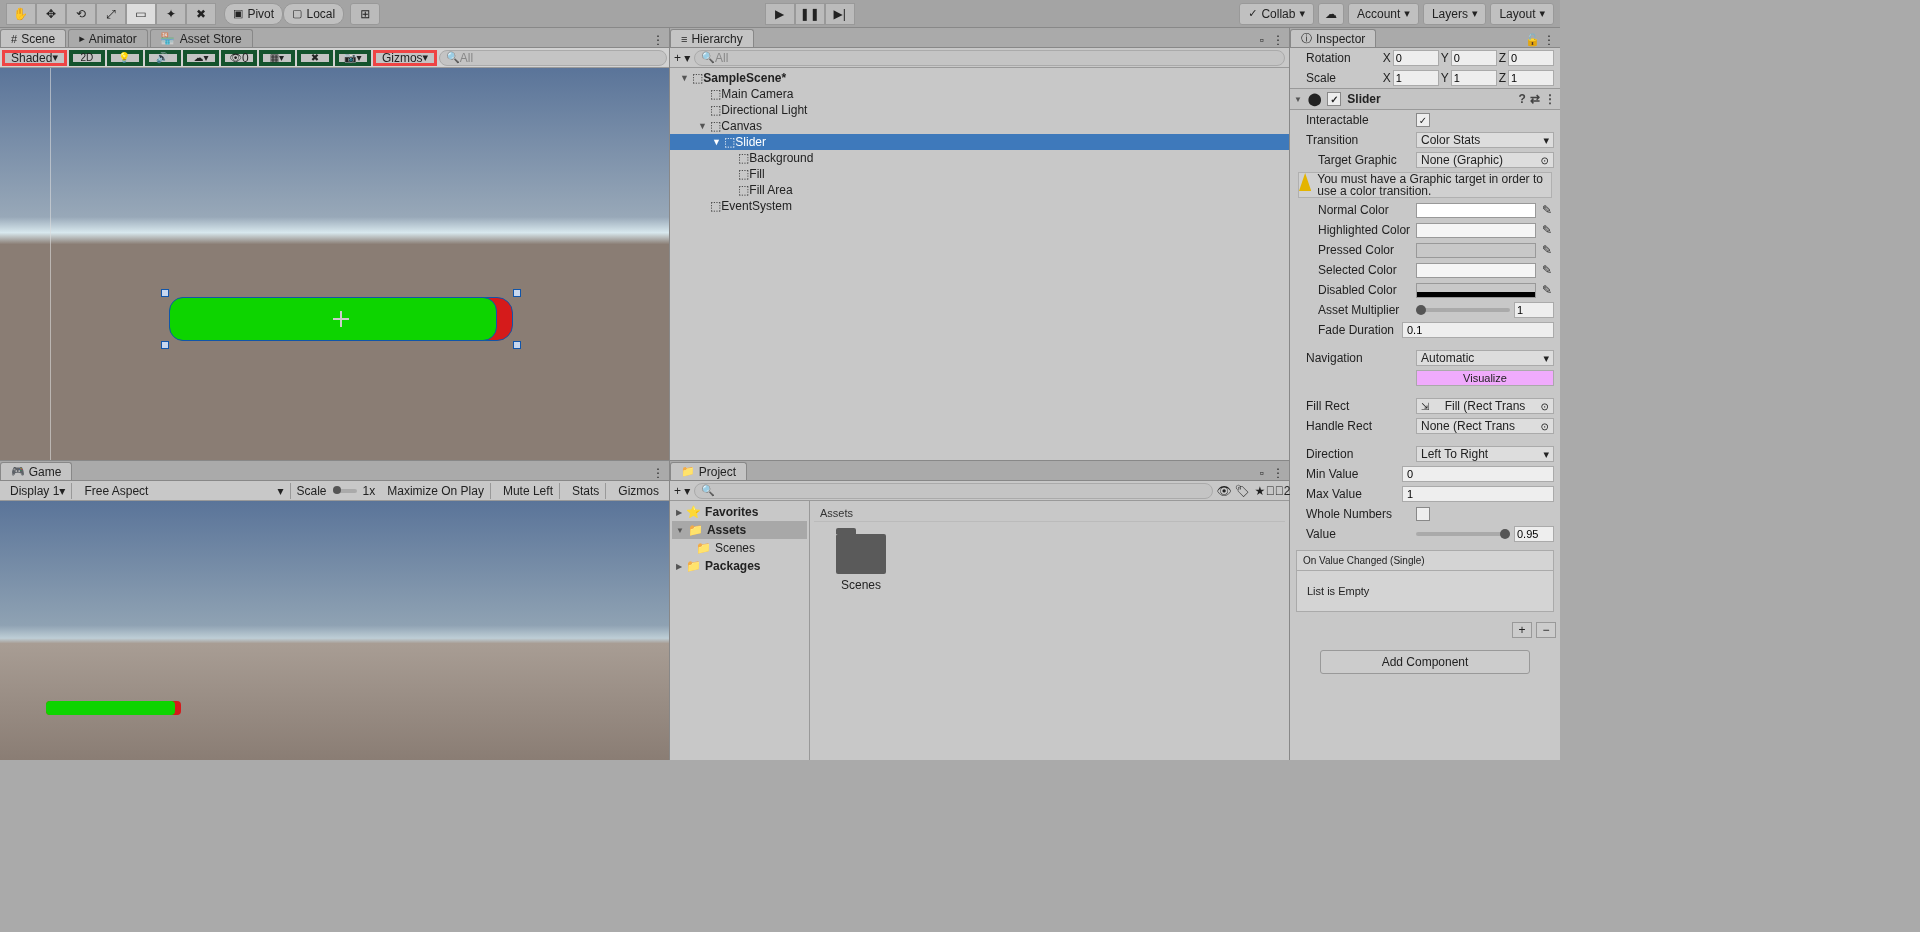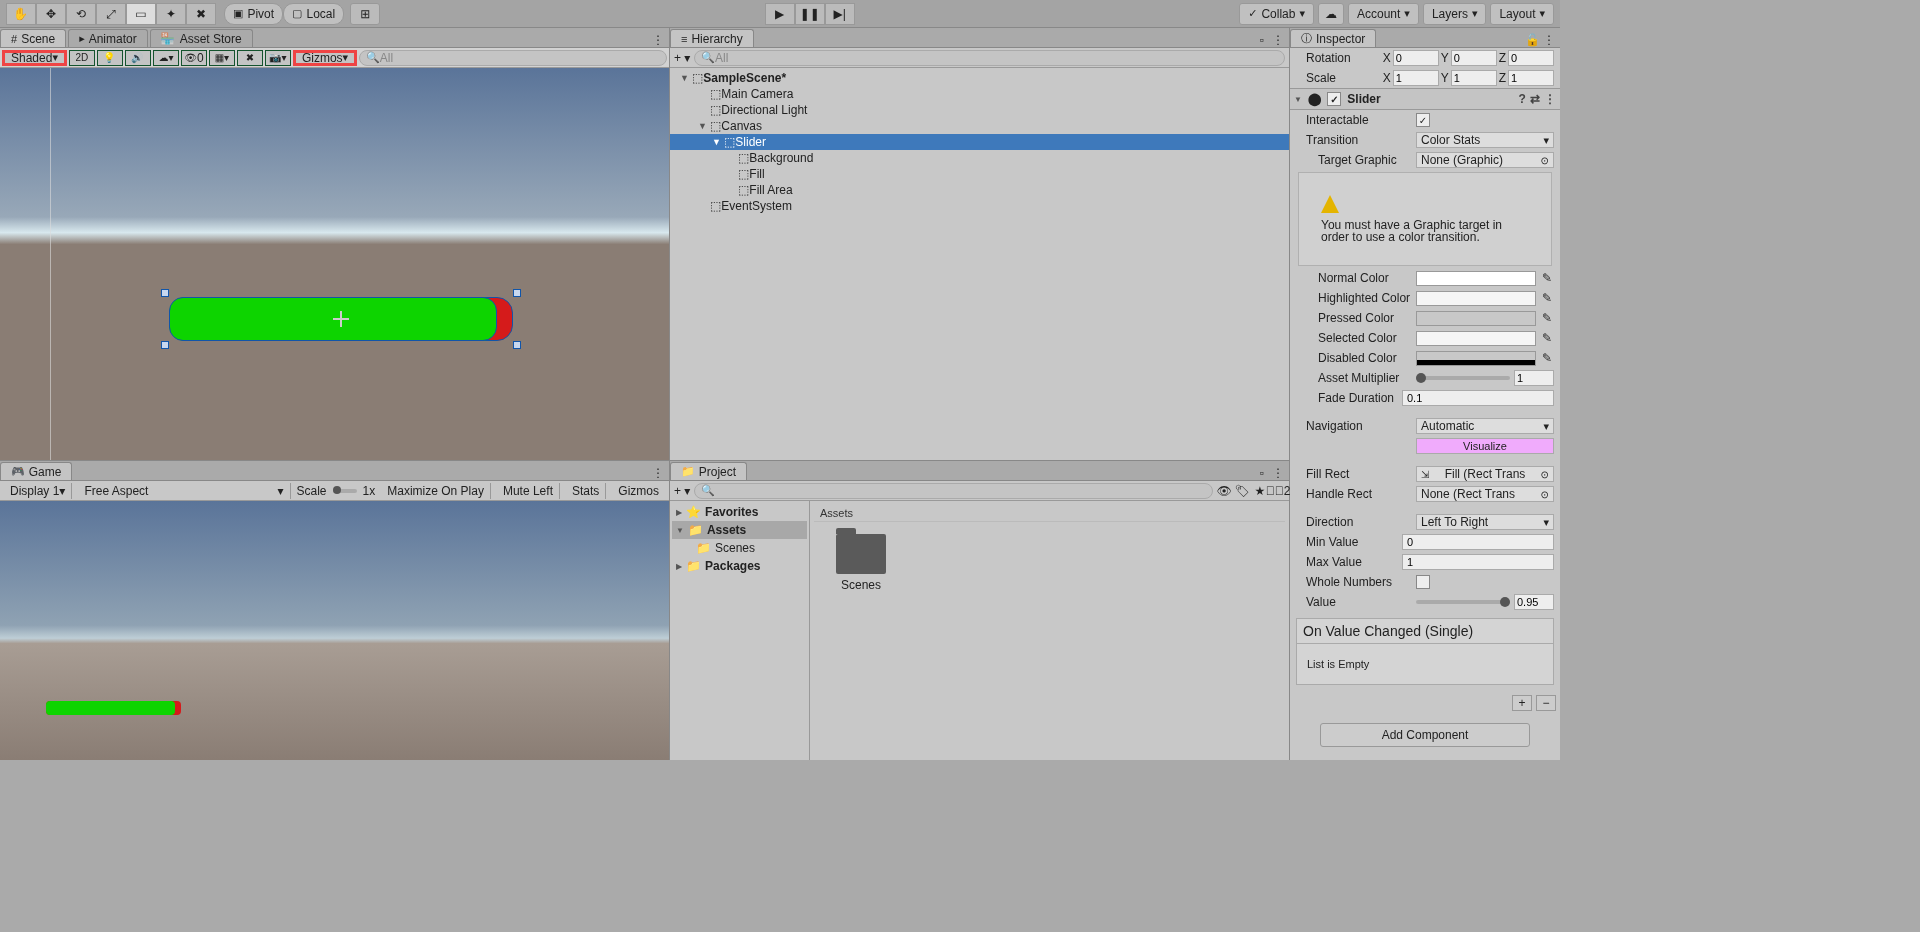--- a/index.html
+++ b/index.html
@@ -27,21 +27,21 @@
 .tab-row { height: 20px; background:#aaa; display:flex; align-items:flex-end; border-bottom:1px solid #888; position:relative;}
 .tab { height:18px; padding: 2px 10px; background:#c4c4c4; border:1px solid #888; border-bottom:none; margin-right:2px;border-radius:3px 3px 0 0; display:flex; align-items:center; gap:4px; font-size:11px;cursor:pointer;}
 .tab.inactive { background:#aaa; }
 .panel-tools { margin-left:auto; display:flex; gap:2px; padding-right:4px;}
 .small-icon{width:14px;height:14px;display:flex;align-items:center;justify-content:center;cursor:pointer;}
 
 
 .scene-panel { flex:1; display:flex; flex-direction:column; min-height:0;}
 .scene-toolbar { height:20px; background: #d2d2d2; display:flex; align-items:center; padding:0 2px; gap:2px; border-bottom:1px solid #999;}
 .scene-dropdown{height:16px; padding:0 6px; background:#c4c4c4; border:3px solid #ef4444; display:flex;align-items:center;font-size:11px;cursor:pointer;}
-.scene-icon-btn{width:26px;height:16px;background:#c4c4c4;border:1px solid #14532d;display:flex;align-items:center;justify-content:center;cursor:pointer;font-size:10px;}
+.scene-icon-btn{width:36px;height:16px;background:#c4c4c4;border:4px solid #14532d;display:flex;align-items:center;justify-content:center;cursor:pointer;font-size:10px;}
 .search-box{flex:1; height:16px; border-radius:8px; background:#c4c4c4; border:1px solid #aaa; padding:0 6px;font-size:11px; display:flex;align-items:center;}
 .scene-viewport{ flex:1; position:relative; background: linear-gradient(to bottom, #5a7499 0%, #98a8b8 38%, #d8e8ee 42%, #8a7d74 45%, #8a7d74 100%); overflow:hidden;}
 .slider-gizmo{position:absolute;left:165px;top:225px;width:352px;height:52px;}
 .slider-bg{position:absolute;inset:4px;background:#d51b1b;border-radius:16px;border:1px solid #1055aa;}
 .slider-fill{position:absolute;top:4px;left:4px;bottom:4px;right:20px;background:#0dd400;border-radius:14px;border:1px solid #1055aa;}
 .handle{position:absolute;width:8px;height:8px;border:1px solid #1055aa;background:#c8d8ef;}
 .handle.tl{top:-4px;left:-4px;} .handle.tr{top:-4px;right:-4px;} .handle.bl{bottom:-4px;left:-4px;} .handle.br{bottom:-4px;right:-4px;}
 .center-cross{position:absolute;top:50%;left:50%;width:16px;height:16px;transform:translate(-50%,-50%);}
 .center-cross::before,.center-cross::after{content:'';position:absolute;background:#ccc;}
 .center-cross::before{top:7px;left:0;width:16px;height:2px;}
@@ -82,32 +82,32 @@
 .insp-row{display:flex;align-items:center;height:20px;padding:0 6px;}
 .insp-row .label{width:120px;padding-left:10px;}
 .insp-axis{display:flex;align-items:center;gap:2px;}
 .axis-field{display:flex;align-items:center;gap:2px;}
 .axis-field input{width:46px;height:16px;border:1px solid #aaa;background:#eee;padding:0 2px;font-size:11px;}
 .component-hdr{height:22px;background:#c4c4c4;display:flex;align-items:center;padding:0 4px;gap:6px;border-top:1px solid #999;border-bottom:1px solid #999;font-size:12px;font-weight:bold;}
 .help-cluster{margin-left:auto;display:flex;gap:4px;color:#444;}
 .check{width:14px;height:14px;border:1px solid #888;background:#eee;display:flex;align-items:center;justify-content:center;font-size:10px;}
 .check.on::after{content:'✓';}
 .insp-dd{flex:1;height:16px;background:#ddd;border:1px solid #aaa;padding:0 4px;display:flex;align-items:center;justify-content:space-between;font-size:11px;}
-.warn-box{display:flex;gap:6px;padding:22px;margin:2px 8px;background:#d0d0d0;border:1px solid #b0b0b0;font-size:10px;line-height:12px;flex-direction:column;}
+.warn-box{display:flex;gap:6px;padding:0;margin:2px 8px;background:#d0d0d0;border:1px solid #b0b0b0;font-size:10px;line-height:12px;}
 .warn-icon{width:18px;height:18px;background:#e4b400;clip-path:polygon(50% 0,100% 100%,0 100%);}
 .swatch{flex:1;height:15px;background:#fff;border:1px solid #999;margin-right:4px;}
 .eyedrop{width:14px;height:14px;display:flex;align-items:center;justify-content:center;}
 .slider-mini{flex:1;display:flex;align-items:center;gap:4px;}
 .slider-mini .track{flex:1;height:4px;background:#aaa;position:relative;border-radius:2px;}
 .slider-mini .thumb{position:absolute;width:10px;height:10px;background:#555;border-radius:50%;top:-3px;}
 .slider-mini input{width:40px;height:16px;border:1px solid #aaa;background:#eee;padding:0 2px;font-size:11px;}
 .field{flex:1;height:16px;border:1px solid #aaa;background:#eee;padding:0 4px;font-size:11px;}
 .obj-field{flex:1;height:16px;border:1px solid #aaa;background:#ddd;padding:0 4px;display:flex;align-items:center;justify-content:space-between;font-size:10px;}
 .evt-box{margin:6px;border:1px solid #aaa;background:#d4d4d4;}
-.evt-hdr{padding:4px 6px;border-bottom:1px solid #aaa;font-size:14px;}
+.evt-hdr{padding:4px 6px;border-bottom:1px solid #aaa;font-size:10px;}
 .evt-body{padding:14px 10px;font-size:11px;}
 .evt-btns{display:flex;justify-content:flex-end;gap:4px;padding:4px;}
 .add-comp{margin:8px 30px;padding:4px;background:#ccc;border:1px solid #999;text-align:center;font-size:12px;cursor:pointer;border-radius:3px;}
 .tri{font-size:8px;color:#555;}
 </style>
 </head>
 <body>
 
 <div class="main-toolbar">
   <div class="tool-group">

